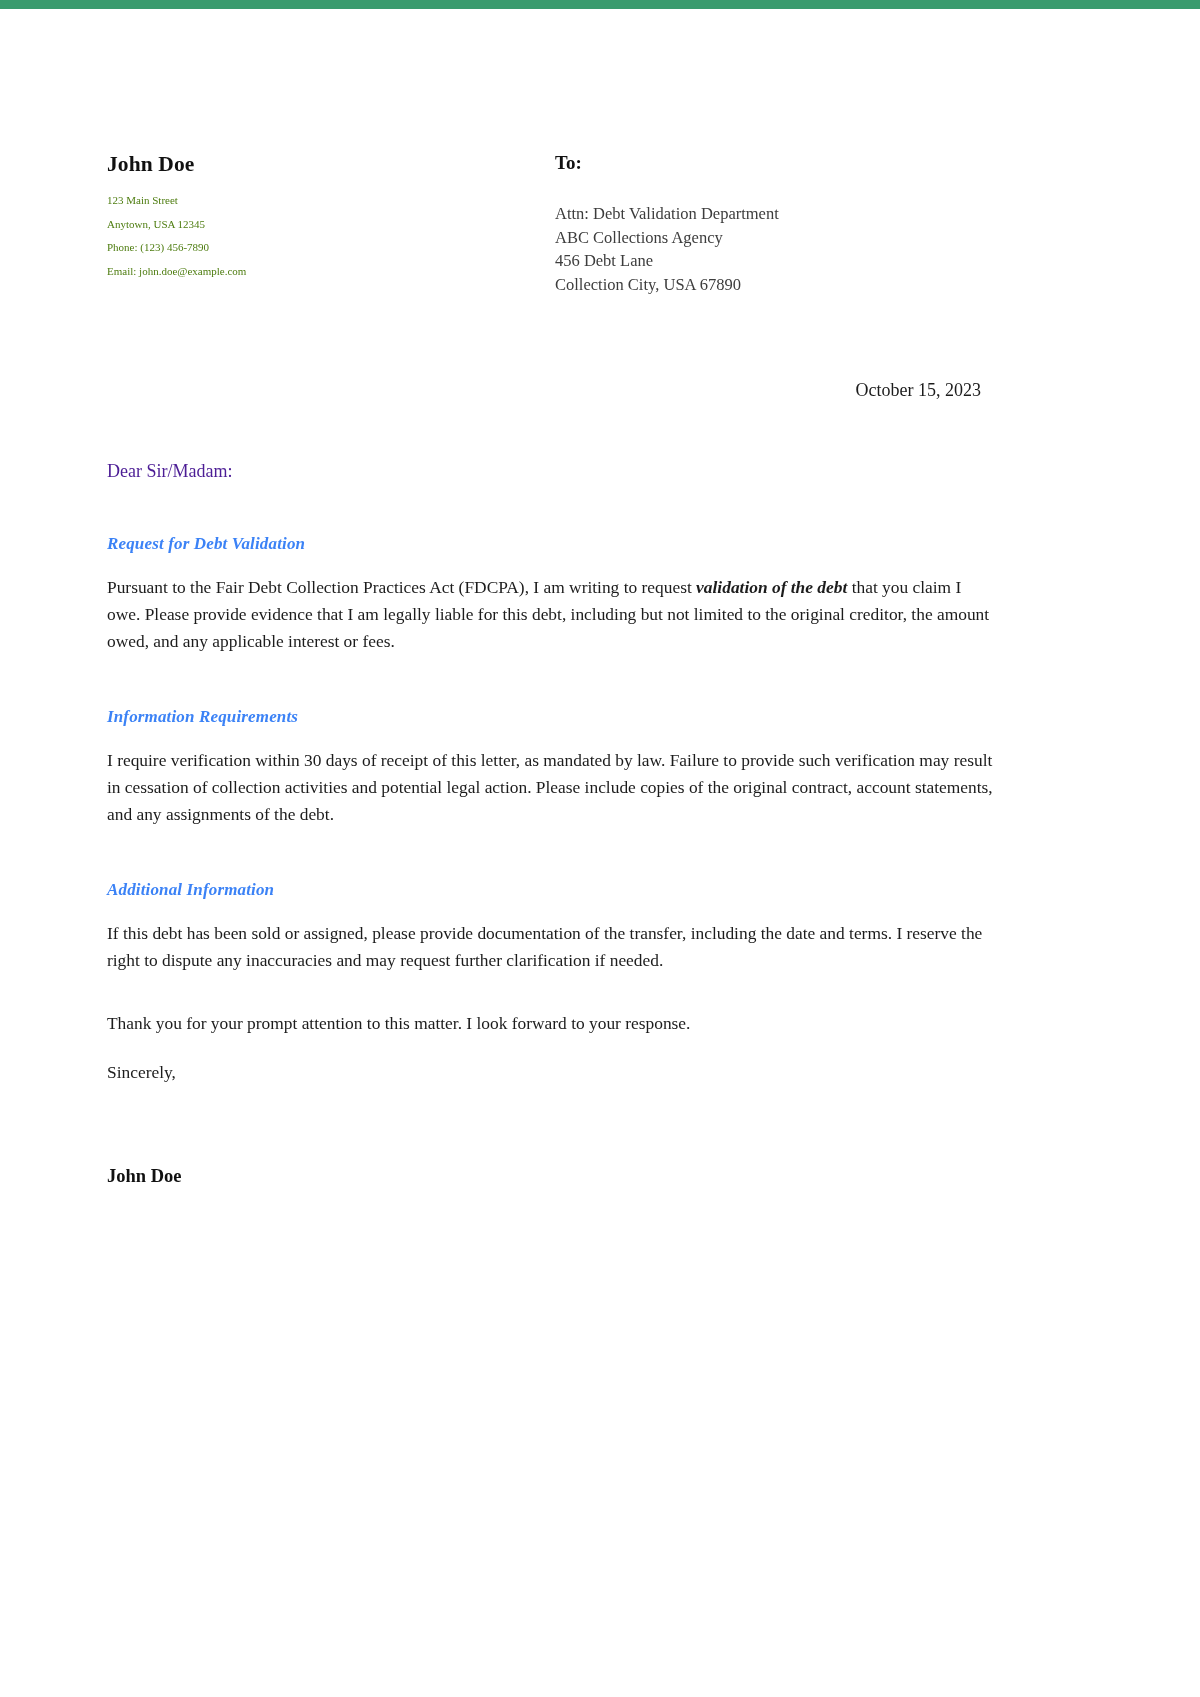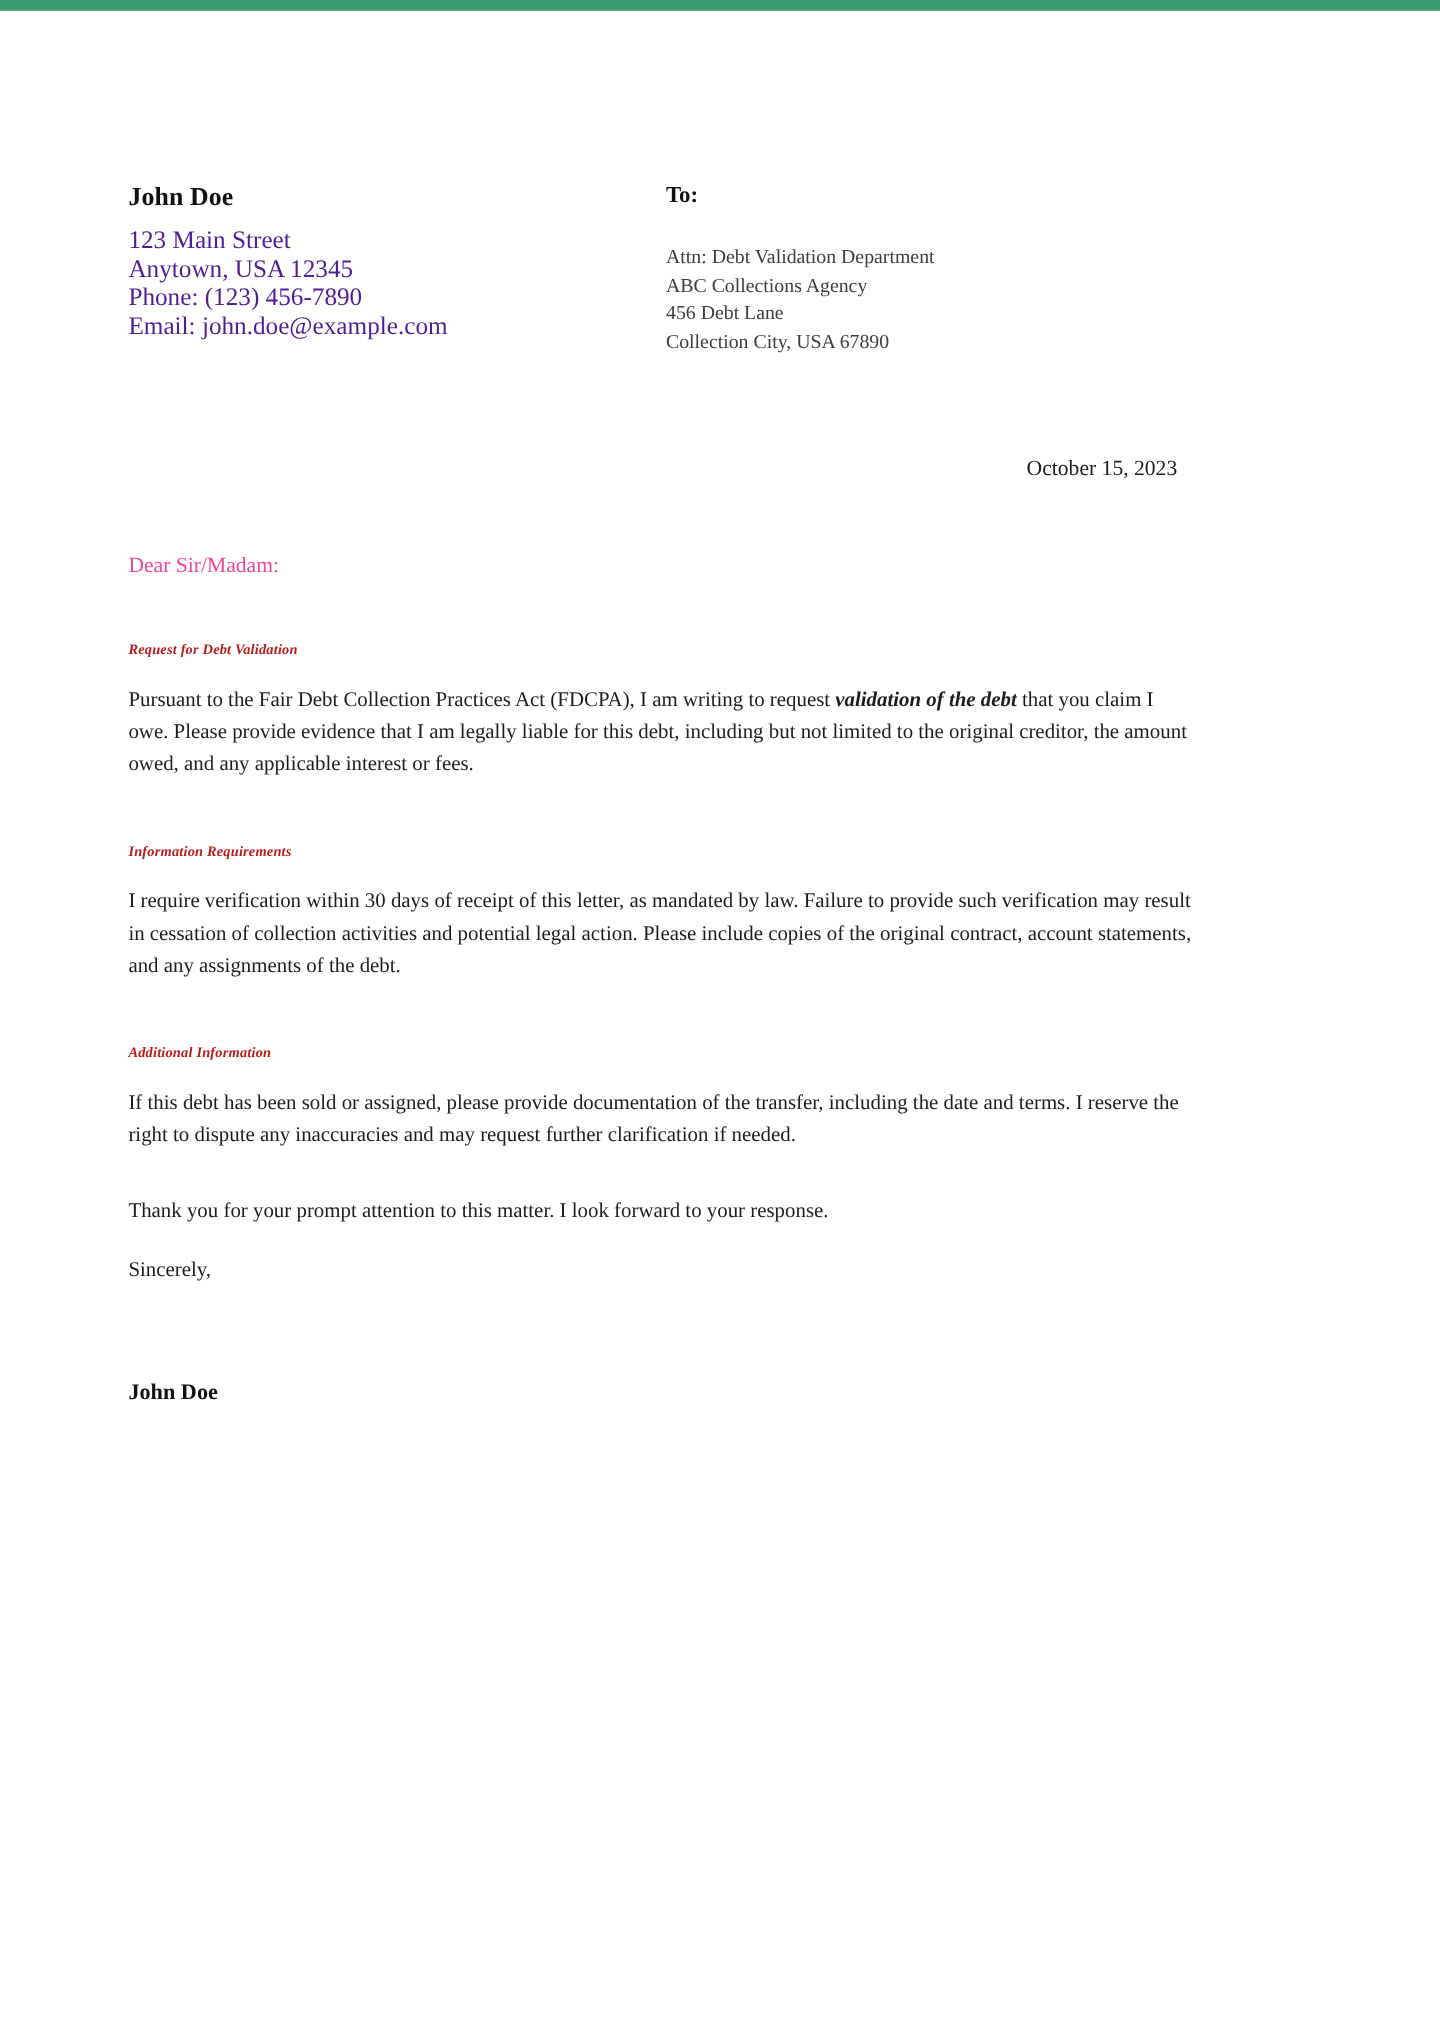--- a/index.html
+++ b/index.html
@@ -52,23 +52,23 @@
 
   .sender-name {
     font-size: 21.5px;
     font-weight: bold;
     color: #111111;
     letter-spacing: 0.1px;
     margin-bottom: 12px;
   }
 
   .sender-line {
-    font-size: 21px;
+    font-size: 11px;
     line-height: 23.5px;
-    color: #4c1d95;
+    color: #4d7c0f;
   }
 
   .recipient-label {
     font-size: 19px;
     font-weight: bold;
     color: #111111;
     margin-bottom: 28px;
   }
 
   .recipient-line {
@@ -82,34 +82,34 @@
     text-align: right;
     font-size: 18px;
     color: #1c1c1c;
     margin-top: 84px;
     padding-right: 12px;
   }
 
   
   .salutation {
     font-size: 18px;
-    color: #ec4899;
+    color: #4c1d95;
     margin-top: 60px;
   }
 
   
   .section {
     margin-top: 52px;
   }
 
   .section-heading {
-    font-size: 12px;
+    font-size: 17px;
     font-weight: bold;
     font-style: italic;
-    color: #b91c1c;
+    color: #3b82f6;
     letter-spacing: 0.15px;
     margin-bottom: 20px;
   }
 
   .section-body {
     font-size: 17.4px;
     line-height: 27px;
     color: #1c1c1c;
     text-align: left;
     max-width: 900px;

